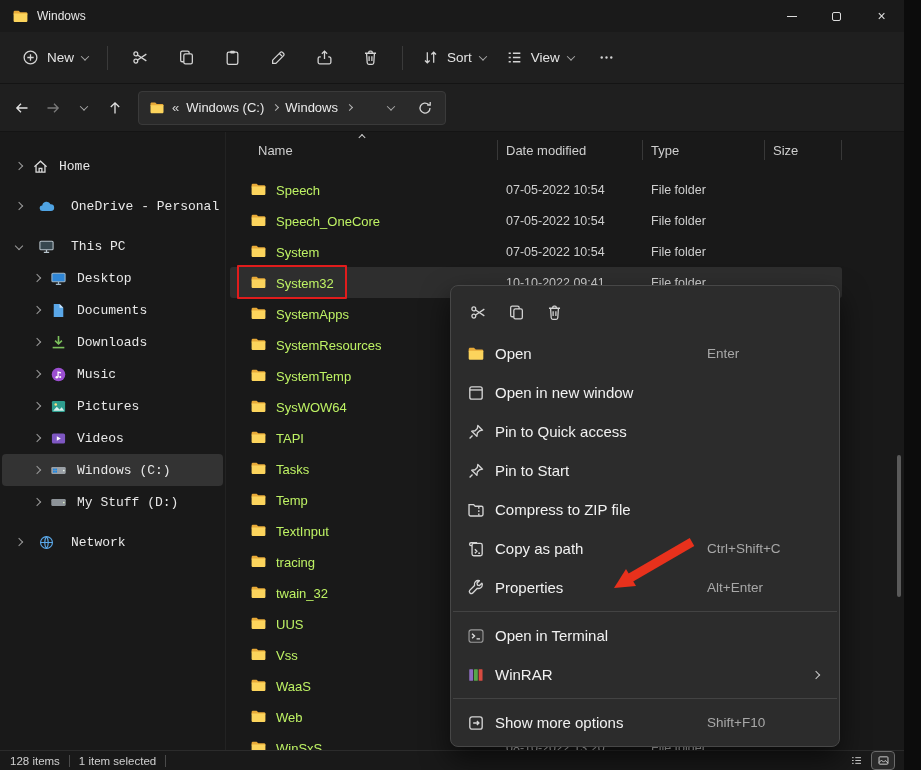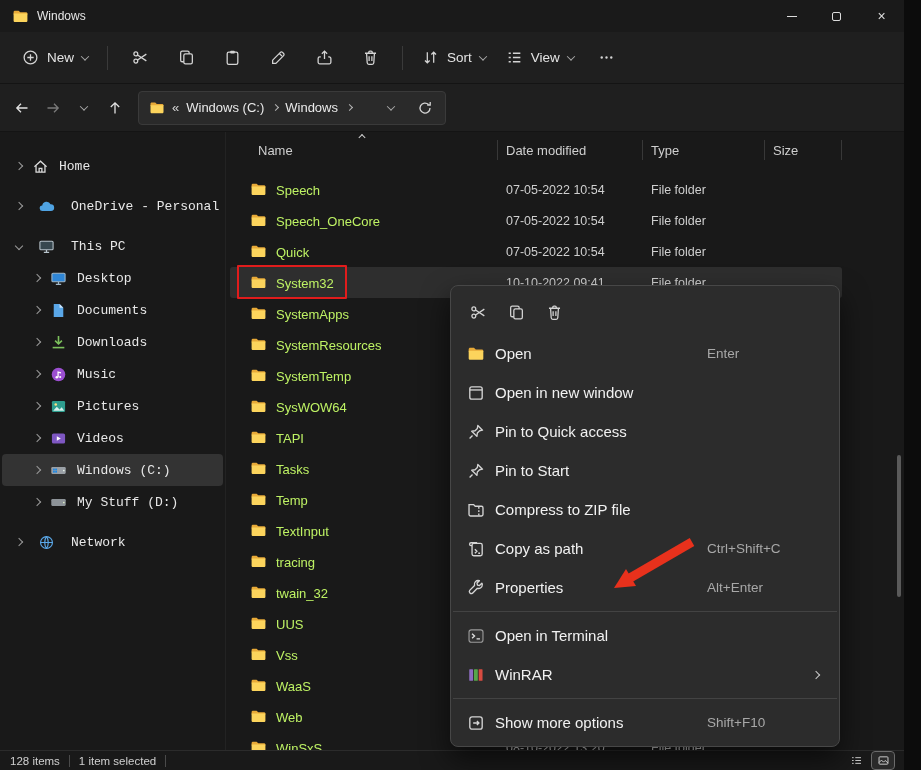--- a/index.html
+++ b/index.html
@@ -533,21 +533,21 @@
           </div>
 
           <div class="file-row">
             <div class="cell-name">
               <span class="row-folder-icon">
                 <svg viewBox="0 0 16 16">
                   <path d="M1.5 3.8c0-.7.6-1.3 1.3-1.3h3.4l1.6 1.6h5.4c.7 0 1.3.6 1.3 1.3v.6H1.5z" fill="#e8aa38"></path>
                   <path d="M1.5 5.2h13v6.7c0 .7-.6 1.3-1.3 1.3H2.8c-.7 0-1.3-.6-1.3-1.3z" fill="#fcd45c"></path>
                 </svg>
               </span>
-              <span>Quick</span>
+              <span>System</span>
             </div>
             <div class="cell-date">07-05-2022 10:54</div>
             <div class="cell-type">File folder</div>
             <div class="cell-size"></div>
           </div>
 
           <div class="file-row selected">
             <div class="cell-name">
               <span class="row-folder-icon">
                 <svg viewBox="0 0 16 16">

